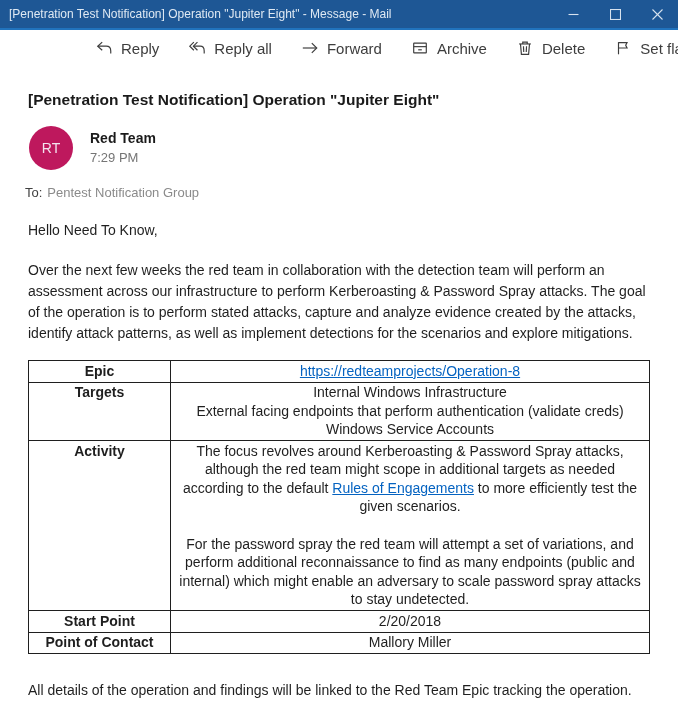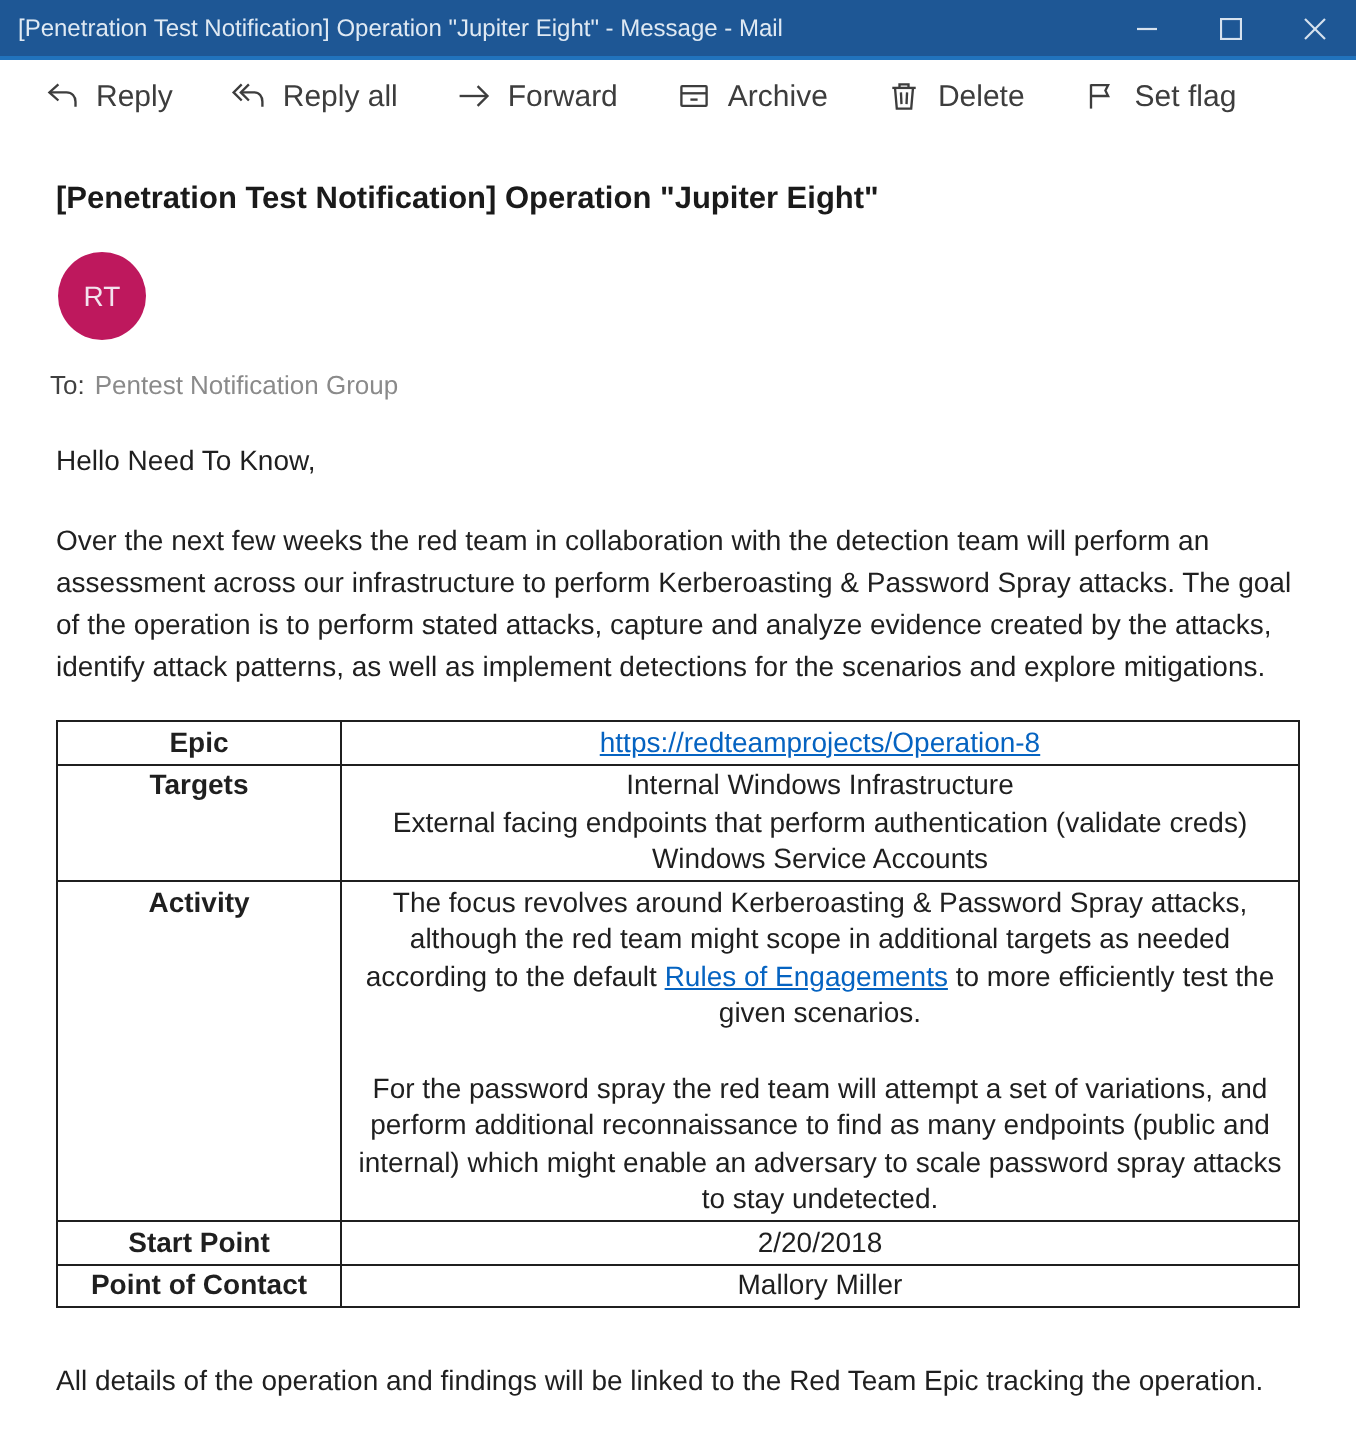--- a/index.html
+++ b/index.html
@@ -20,22 +20,22 @@
   }
   .titlebar-title { flex: 1; padding-left: 9px; white-space: nowrap; overflow: hidden; }
   .win-controls { display: flex; height: 100%; }
   .win-btn { width: 42px; height: 100%; display: flex; align-items: center; justify-content: center; cursor: pointer; }
   .win-btn svg { stroke: #d7e2ee; stroke-width: 1.1; fill: none; }
 
   
   .toolbar {
     height: 36px; background: #ffffff;
     display: flex; align-items: center;
-    gap: 29px;
-    font-size: 15px; color: #3d3d3d; margin-left: 22px;
+    padding-left: 95px; gap: 29px;
+    font-size: 15px; color: #3d3d3d;
   }
   .tool { display: flex; align-items: center; gap: 8px; cursor: pointer; white-space: nowrap; }
   .tool svg { stroke: #3d3d3d; stroke-width: 1.3; fill: none; width: 18px; height: 18px; }
 
   
   .subject {
     margin: 25px 28px 0 28px;
     font-size: 15.5px; font-weight: bold; color: #1a1a1a;
   }
   .sender-row { display: flex; margin: 17px 28px 0 29px; }
@@ -148,20 +148,24 @@
   </div>
 
 </div>
 
 <div class="subject">[Penetration Test Notification] Operation "Jupiter Eight"</div>
 
 <div class="sender-row">
   <div class="avatar">
     <span>RT</span>
   </div>
+  <div class="sender-info">
+    <div class="sender-name">Red Team</div>
+    <div class="sender-time">7:29 PM</div>
+  </div>
 </div>
 
 <div class="to-line">
   <span class="to-label">To:</span><span>Pentest Notification Group</span>
 </div>
 
 <div class="body-text">
   <div class="greeting">Hello Need To Know,</div>
   <div class="intro">Over the next few weeks the red team in collaboration with the detection team will perform an assessment across our infrastructure to perform Kerberoasting &amp; Password Spray attacks. The goal of the operation is to perform stated attacks, capture and analyze evidence created by the attacks, identify attack patterns, as well as implement detections for the scenarios and explore mitigations.</div>
 </div>

